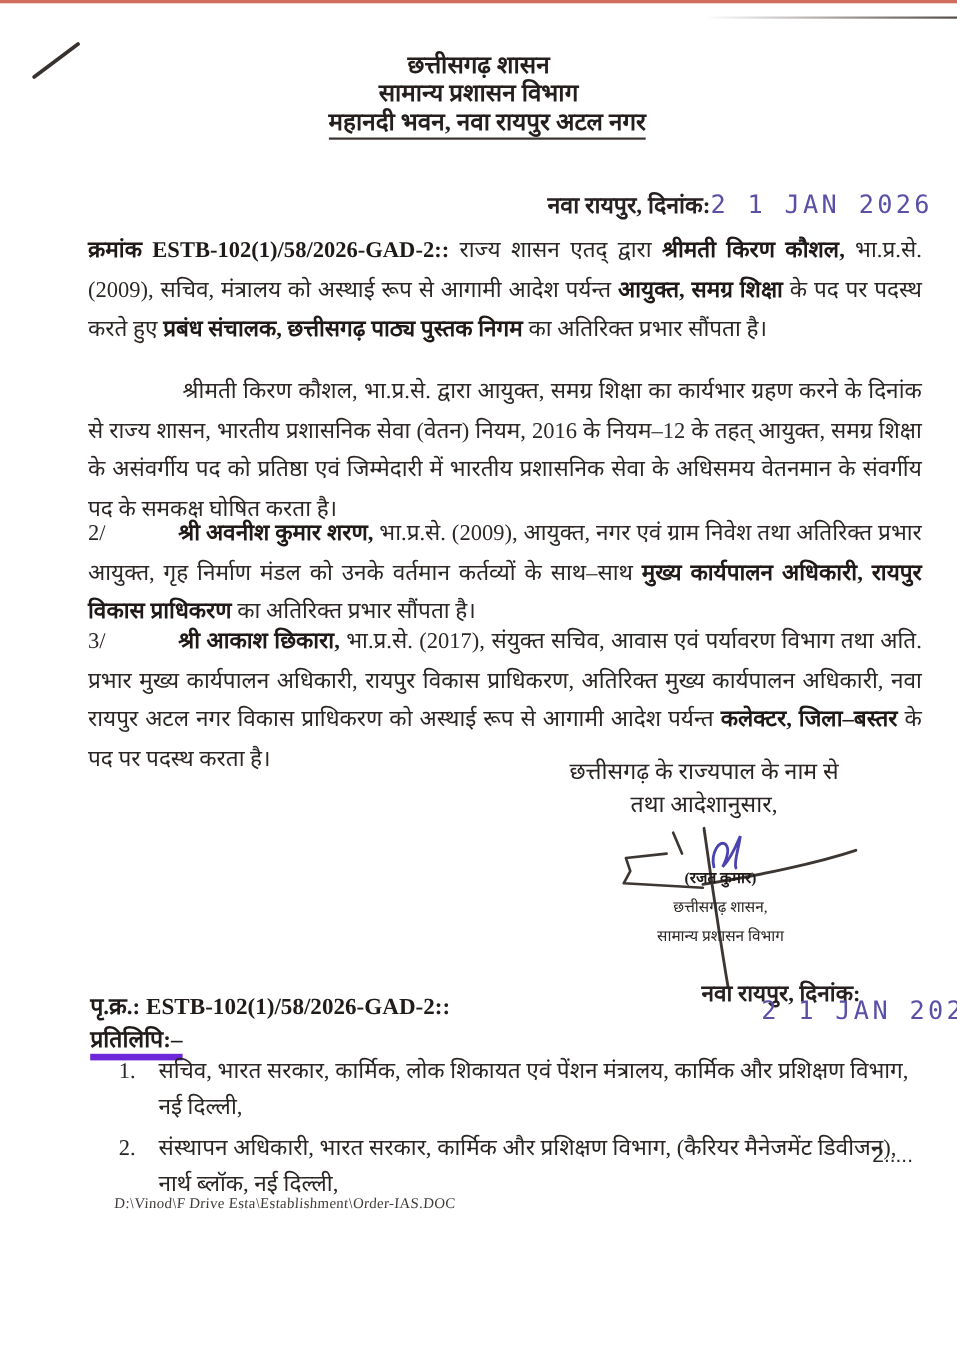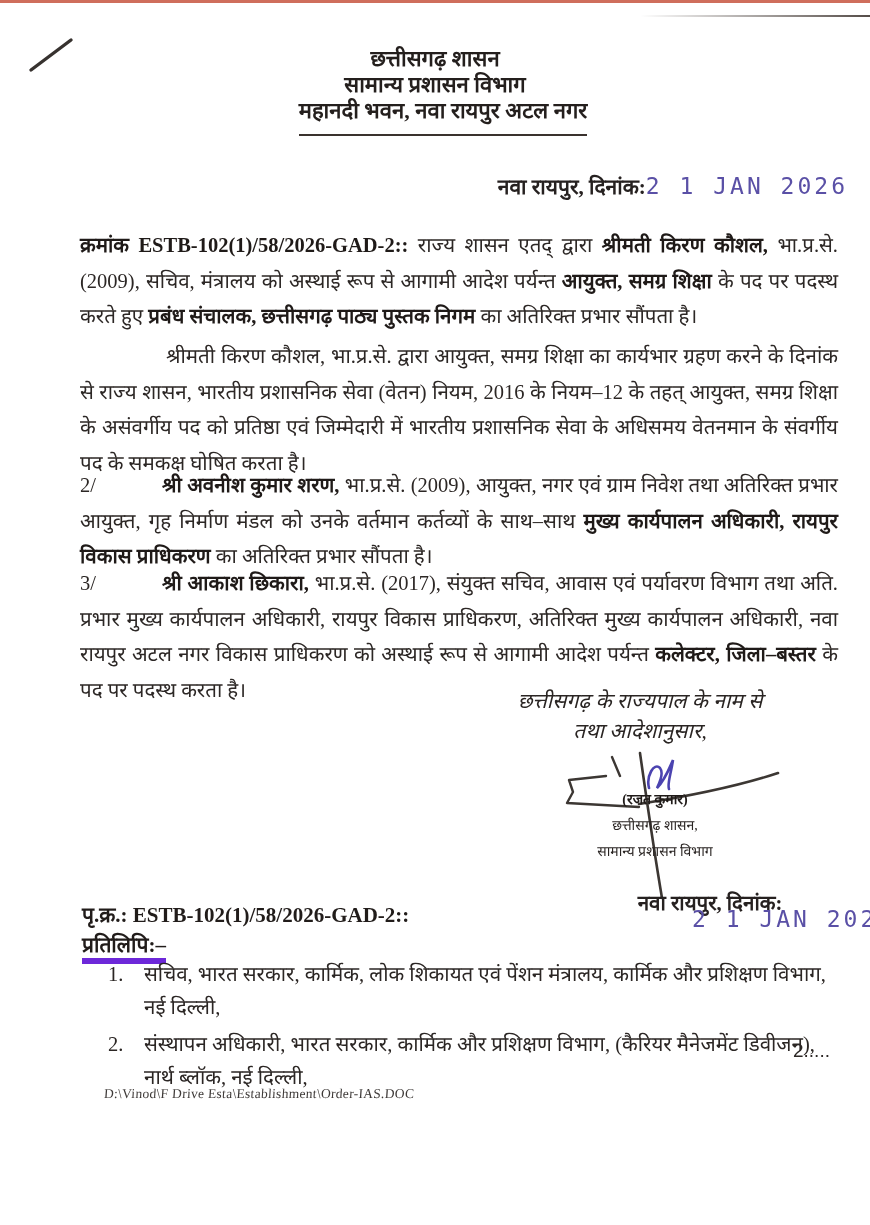--- a/index.html
+++ b/index.html
@@ -13,40 +13,40 @@
   }
   
   .scan-top-line{position:absolute;top:0;left:0;right:0;height:3px;background:#cf6e5c;}
   .scan-dark-line{position:absolute;top:15px;left:640px;right:0;height:2px;
     background:linear-gradient(to right,rgba(60,50,45,0),rgba(55,45,40,.85));}
   .pen-tick{position:absolute;top:30px;left:25px;width:60px;height:45px;}
 
   
   .header{position:absolute;top:46px;left:0;width:870px;text-align:center;line-height:26px;}
   .header .h{font-size:22px;font-weight:700;color:#241f1d;}
-  .header .addr{display:inline-block;border-bottom:2px solid #3a322e;padding-bottom:10px;margin-left:16px;}
+  .header .addr{display:inline-block;border-bottom:2px solid #3a322e;padding-bottom:1px;margin-left:16px;}
   .header .order-title{font-size:21px;font-weight:700;margin-top:2px;}
 
   
   .dateline{position:absolute;top:172px;right:22px;white-space:nowrap;}
   .dateline .lbl{font-size:21px;font-weight:700;color:#262120;}
   .stamp{
     font-family:"DejaVu Sans Mono",monospace;
     font-weight:400;color:#5a50a6;letter-spacing:3px;font-size:23px;
   }
 
   
   .para{position:absolute;left:80px;width:758px;font-size:20.5px;line-height:35.5px;
     text-align:justify;color:#2c2725;}
   .b{font-weight:700;color:#1f1a18;}
   .pnum{display:inline-block;width:82px;font-size:20.5px;color:#2c2725;}
   .indent{display:inline-block;width:86px;}
 
   .closing{position:absolute;top:686px;left:410px;width:460px;text-align:center;
-    font-size:21px;line-height:30px;color:#2a2523;font-style:italic;}
+    font-size:21px;line-height:30px;color:#2a2523;}
 
   
   .sigblock{position:absolute;top:787px;left:480px;width:350px;text-align:center;
     font-size:14px;line-height:26px;color:#2a2523;}
   .sig-dateline{position:absolute;top:888px;left:560px;width:300px;text-align:center;
     font-size:20.5px;font-weight:700;color:#262120;white-space:nowrap;}
   .sig-stamp{position:absolute;top:906px;left:692px;white-space:nowrap;}
   .sig-svg{position:absolute;top:740px;left:540px;width:280px;height:180px;pointer-events:none;}
 
   
@@ -78,21 +78,21 @@
   <div class="header">
     <div class="h">छत्तीसगढ़ शासन</div>
     <div class="h">सामान्य प्रशासन विभाग</div>
     <div class="h"><span class="addr">महानदी भवन, नवा रायपुर अटल नगर</span></div>
   </div>
 
   <div class="dateline">
     <span class="lbl">नवा रायपुर, दिनांक:</span><span class="stamp">2 1 JAN 2026</span>
   </div>
 
-  <div class="para" style="top:211px;margin-top:17px;">
+  <div class="para" style="top:211px;">
     <span class="b">क्रमांक ESTB-102(1)/58/2026-GAD-2::</span><span> राज्य शासन एतद् द्वारा </span><span class="b">श्रीमती किरण कौशल,</span><span> भा.प्र.से. (2009), सचिव, मंत्रालय को अस्थाई रूप से आगामी आदेश पर्यन्त </span><span class="b">आयुक्त, समग्र शिक्षा</span><span> के पद पर पदस्थ करते हुए </span><span class="b">प्रबंध संचालक, छत्तीसगढ़ पाठ्य पुस्तक निगम</span><span> का अतिरिक्त प्रभार सौंपता है।</span>
   </div>
 
   <div class="para" style="top:339px;">
     <span class="indent"></span><span>श्रीमती किरण कौशल, भा.प्र.से. द्वारा आयुक्त, समग्र शिक्षा का कार्यभार ग्रहण करने के दिनांक से राज्य शासन, भारतीय प्रशासनिक सेवा (वेतन) नियम, 2016 के नियम–12 के तहत् आयुक्त, समग्र शिक्षा के असंवर्गीय पद को प्रतिष्ठा एवं जिम्मेदारी में भारतीय प्रशासनिक सेवा के अधिसमय वेतनमान के संवर्गीय पद के समकक्ष घोषित करता है।</span>
   </div>
 
   <div class="para" style="top:468px;">
     <span class="pnum">2/</span><span class="b">श्री अवनीश कुमार शरण,</span><span> भा.प्र.से. (2009), आयुक्त, नगर एवं ग्राम निवेश तथा अतिरिक्त प्रभार आयुक्त, गृह निर्माण मंडल को उनके वर्तमान कर्तव्यों के साथ–साथ </span><span class="b">मुख्य कार्यपालन अधिकारी, रायपुर विकास प्राधिकरण</span><span> का अतिरिक्त प्रभार सौंपता है।</span>
   </div>

